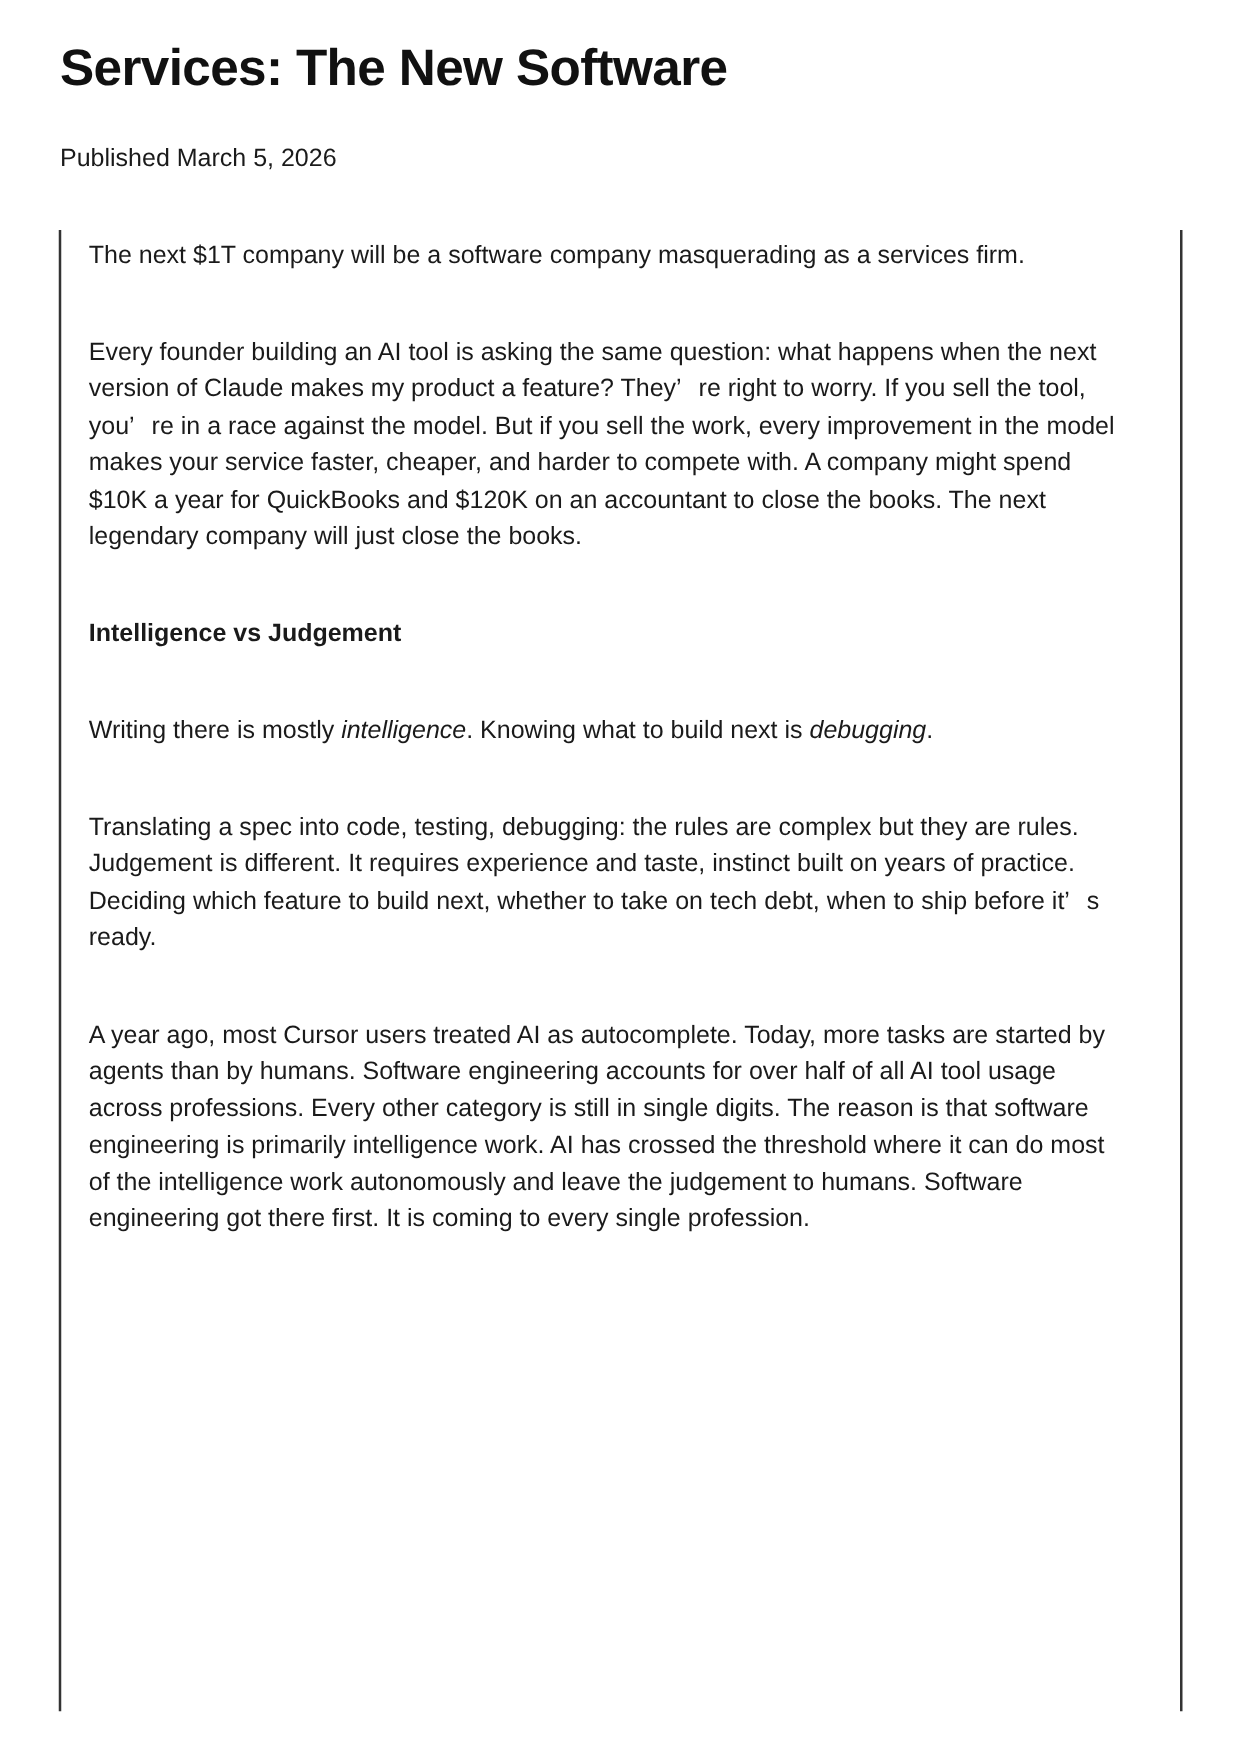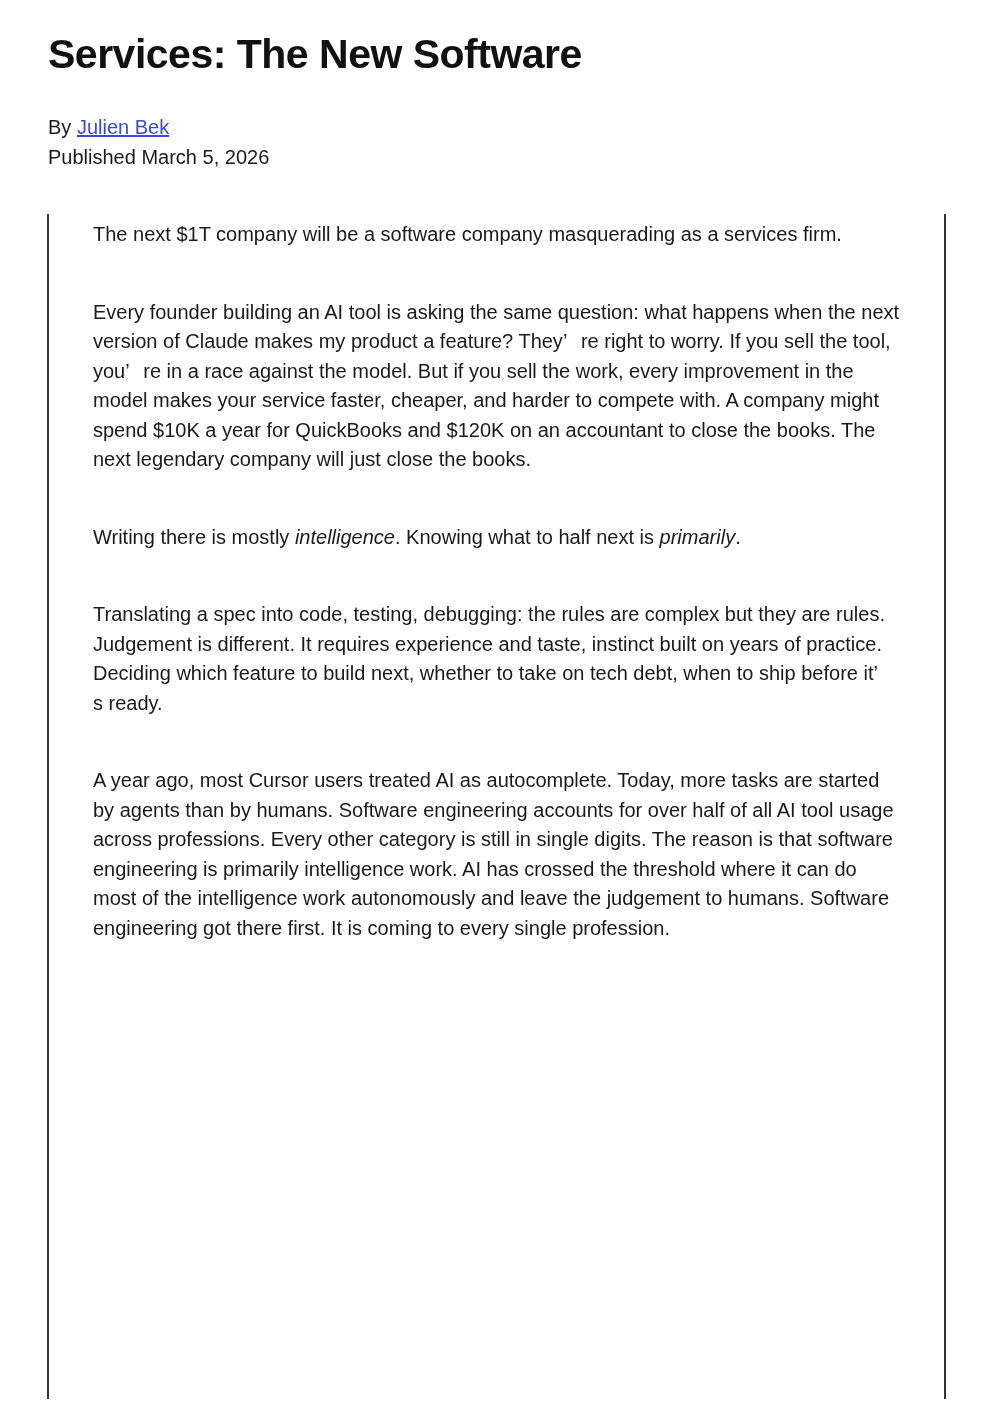--- a/index.html
+++ b/index.html
@@ -31,21 +31,21 @@
   .author-link {
     color: #3b4bd0;
     text-decoration: underline;
     cursor: pointer;
   }
   .quote-box {
     box-sizing: border-box;
     margin: 42px 45px 0 47px;
     border-left: 2px solid #333333;
     border-right: 2px solid #333333;
-    padding: 6px 44px 20px 44px;
+    padding: 6px 44px 20px 22px;
     height: 1185px;
   }
   .quote-box p,
   .quote-box h2 {
     font-size: 20px;
     line-height: 29.5px;
     margin: 48px 0;
     color: #1a1a1a;
   }
   .quote-box p:first-child {
@@ -62,34 +62,32 @@
     width: 0.9em;
   }
 </style>
 </head>
 <body>
 
 <main class="article">
 
   <h1 class="article-title">Services: The New Software</h1>
 
-  <div class="byline-row">
-    <span>By </span><a class="author-link" href="#">Julien Bek</a>
-  </div>
 
   <div class="published-row">Published March 5, 2026</div>
 
   <section class="quote-box">
 
     <p>The next $1T company will be a software company masquerading as a services firm.</p>
 
     <p><span>Every founder building an AI tool is asking the same question: what happens when the next version of Claude makes my product a feature? They</span><span class="wide-apos">’</span><span>re right to worry. If you sell the tool, you</span><span class="wide-apos">’</span><span>re in a race against the model. But if you sell the work, every improvement in the model makes your service faster, cheaper, and harder to compete with. A company might spend $10K a year for QuickBooks and $120K on an accountant to close the books. The next legendary company will just close the books.</span></p>
 
+    <h2>Intelligence vs Judgement</h2>
 
-    <p><span>Writing there is mostly </span><em>intelligence</em><span>. Knowing what to half next is </span><em>primarily</em><span>.</span></p>
+    <p><span>Writing there is mostly </span><em>intelligence</em><span>. Knowing what to build next is </span><em>debugging</em><span>.</span></p>
 
     <p><span>Translating a spec into code, testing, debugging: the rules are complex but they are rules. Judgement is different. It requires experience and taste, instinct built on years of practice. Deciding which feature to build next, whether to take on tech debt, when to ship before it</span><span class="wide-apos">’</span><span>s ready.</span></p>
 
     <p>A year ago, most Cursor users treated AI as autocomplete. Today, more tasks are started by agents than by humans. Software engineering accounts for over half of all AI tool usage across professions. Every other category is still in single digits. The reason is that software engineering is primarily intelligence work. AI has crossed the threshold where it can do most of the intelligence work autonomously and leave the judgement to humans. Software engineering got there first. It is coming to every single profession.</p>
 
   </section>
 
 </main>
 
 </body></html>

